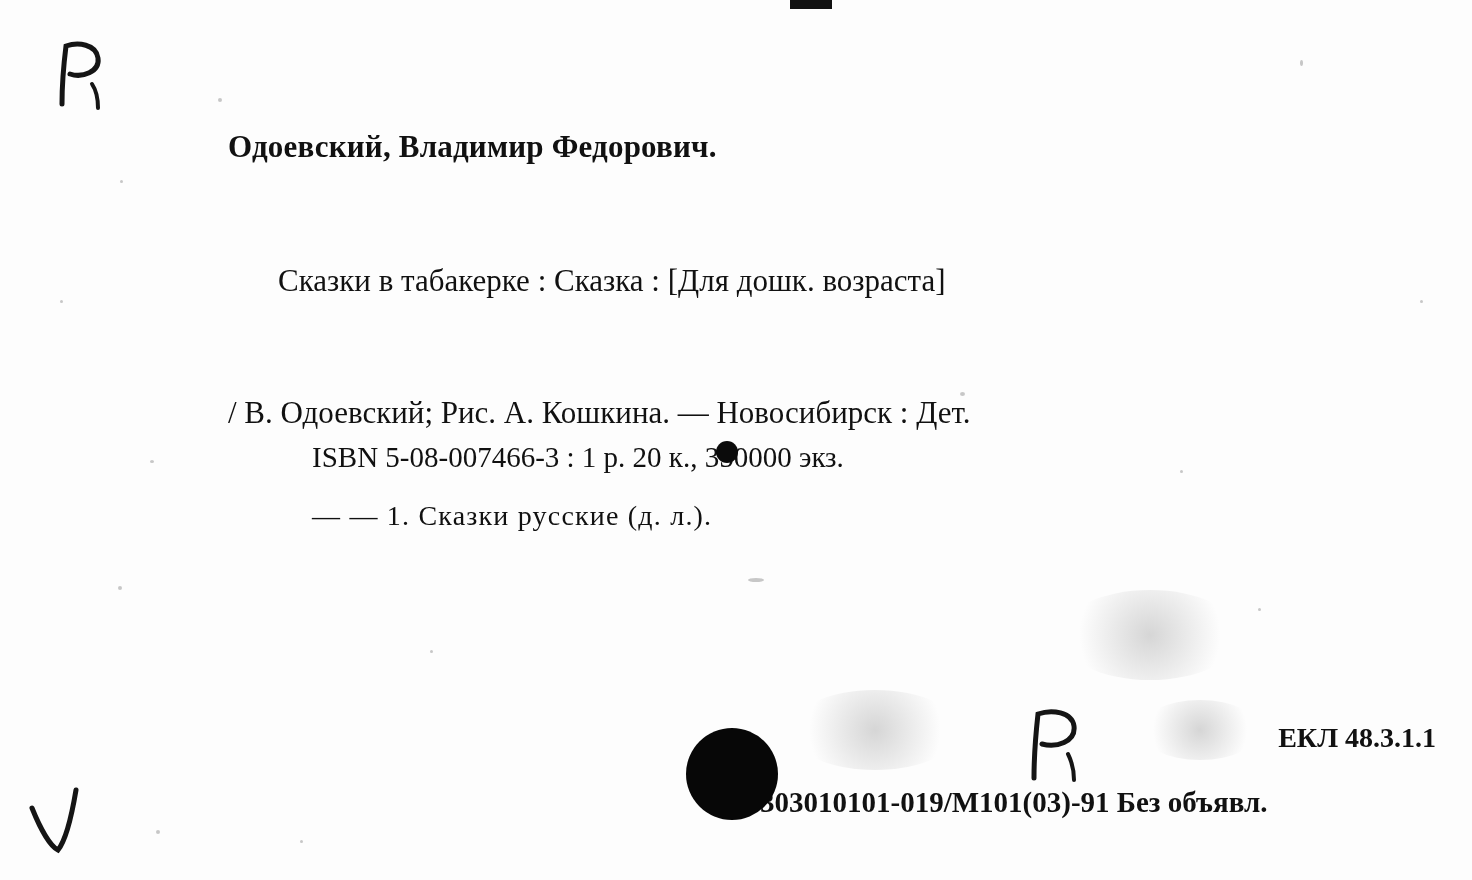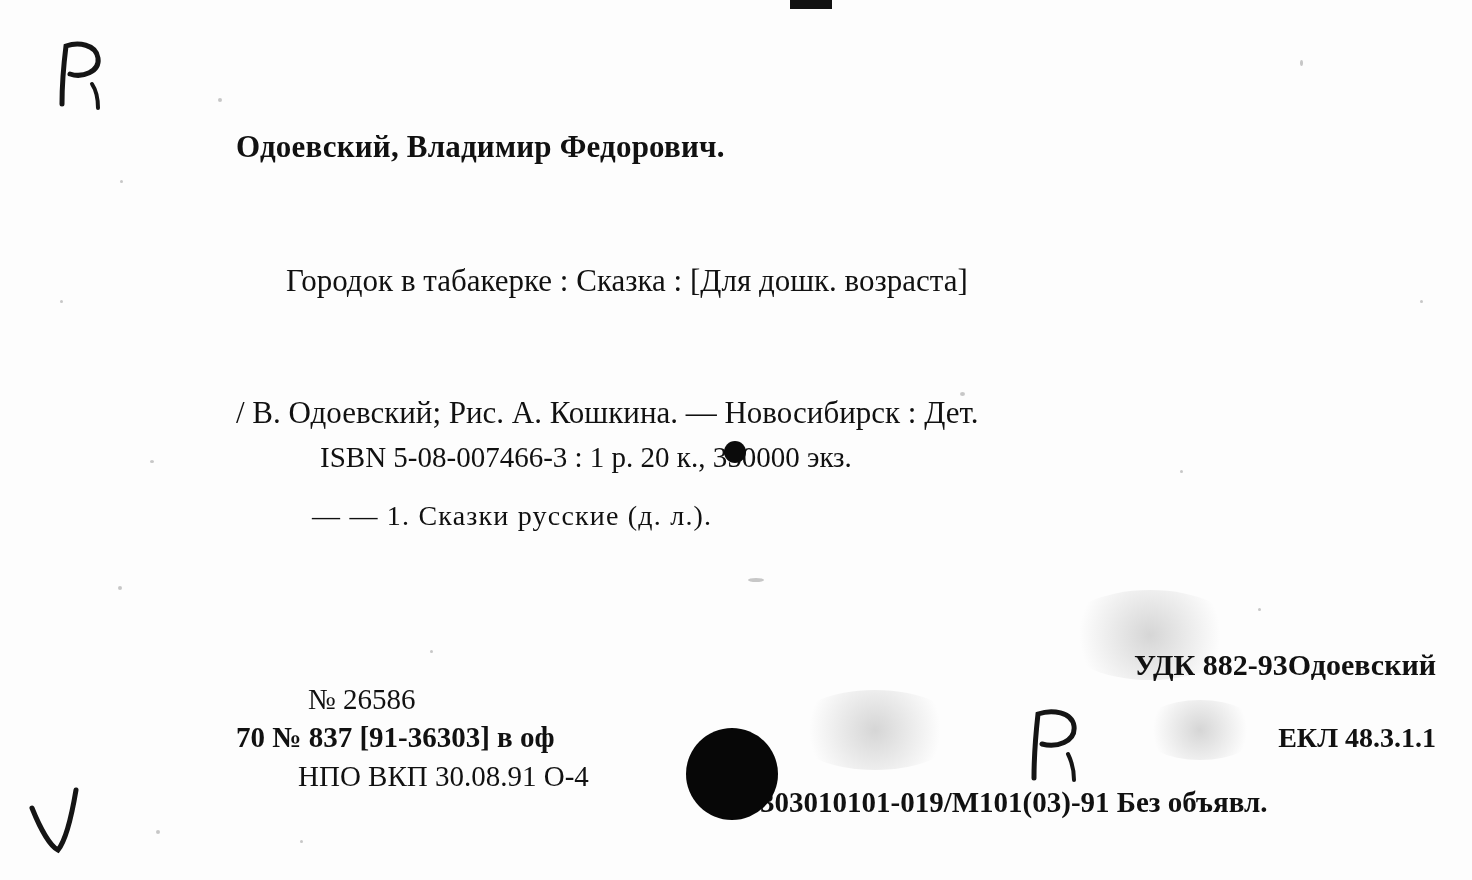--- a/index.html
+++ b/index.html
@@ -40,21 +40,21 @@
     top: 0;
     left: 790px;
     width: 42px;
     height: 9px;
     background: #111;
   }
 
   
   .record {
     position: absolute;
-    left: 236px;
+    left: 228px;
     top: 128px;
     width: 1200px;
   }
   .author {
     font-weight: bold;
     font-size: 31px;
     letter-spacing: .2px;
     line-height: 1.25;
     margin-bottom: 4px;
   }
@@ -171,39 +171,33 @@
   <div class="speck" style="left:300px;top:840px;width:3px;height:3px;"></div>
   <div class="smudge" style="left:790px;top:690px;width:170px;height:80px;"></div>
   <div class="smudge" style="left:1060px;top:590px;width:180px;height:90px;"></div>
   <div class="smudge" style="left:1140px;top:700px;width:120px;height:60px;"></div>
 
   <div class="top-mark"></div>
 
   <div class="record">
     <div class="author">Одоевский, Владимир Федорович.</div>
     <div class="desc">
-      <span class="indent">Городок в табакерке : Сказка : [Для дошк. возраста]</span>
+      <span class="indent">Сказки в табакерке : Сказка : [Для дошк. возраста]</span>
     </div>
     <div class="desc">/ В. Одоевский; Рис. А. Кошкина. — Новосибирск : Дет.</div>
     <div class="isbn">
       <span>ISBN 5-08-007466-3 : 1 р. 20 к., 350000 экз.</span>
       <span class="ink-dot-small"></span>
     </div>
   </div>
 
   <div class="subject">— — 1. Сказки русские (д. л.).</div>
 
-  <div class="udc">УДК 882-93Одоевский</div>
   <div class="ekl">ЕКЛ 48.3.1.1</div>
 
-  <div class="bottom-left">
-    <div class="bl-1">№ 26586</div>
-    <div class="bl-2">70 № 837 [91-36303] в оф</div>
-    <div class="bl-3">НПО ВКП 30.08.91 О-4</div>
-  </div>
 
   <div class="imprint">303010101-019/М101(03)-91 Без объявл.</div>
 
   <div class="ink-blot"></div>
 
   <div class="hand" style="left:48px;top:34px;">
     <svg width="70" height="80" viewBox="0 0 70 80">
       <path d="M14 70 C14 52 16 28 18 12 C30 8 48 10 50 24 C52 38 34 44 22 40" fill="none" stroke="#151515" stroke-width="5" stroke-linecap="round"></path>
       <path d="M44 50 C48 56 50 66 50 74" fill="none" stroke="#151515" stroke-width="4" stroke-linecap="round"></path>
     </svg>

